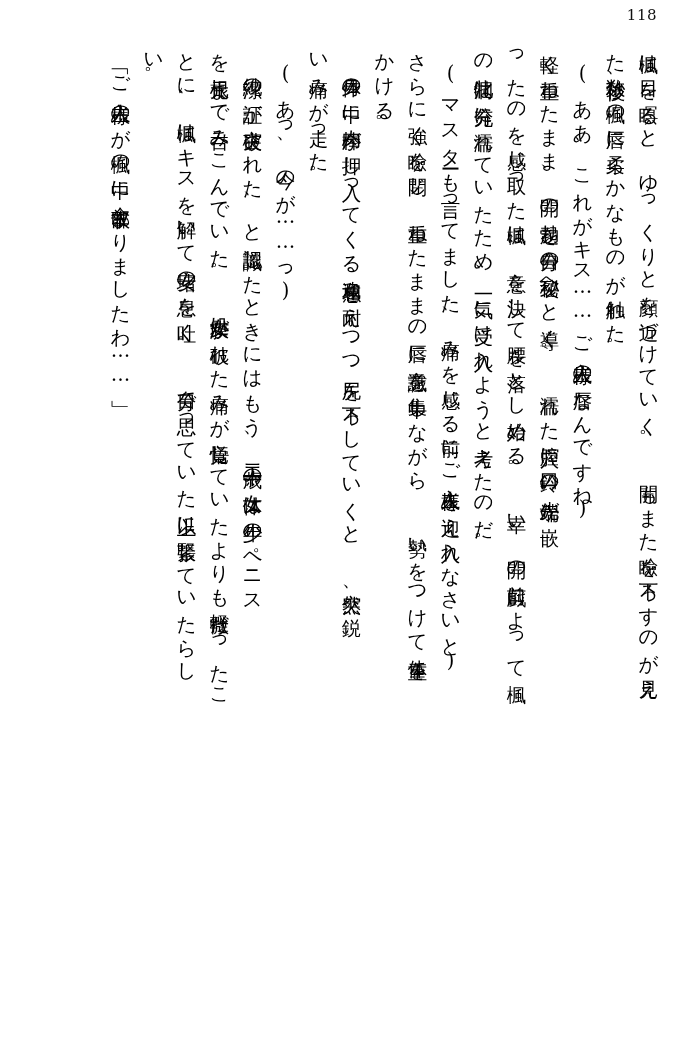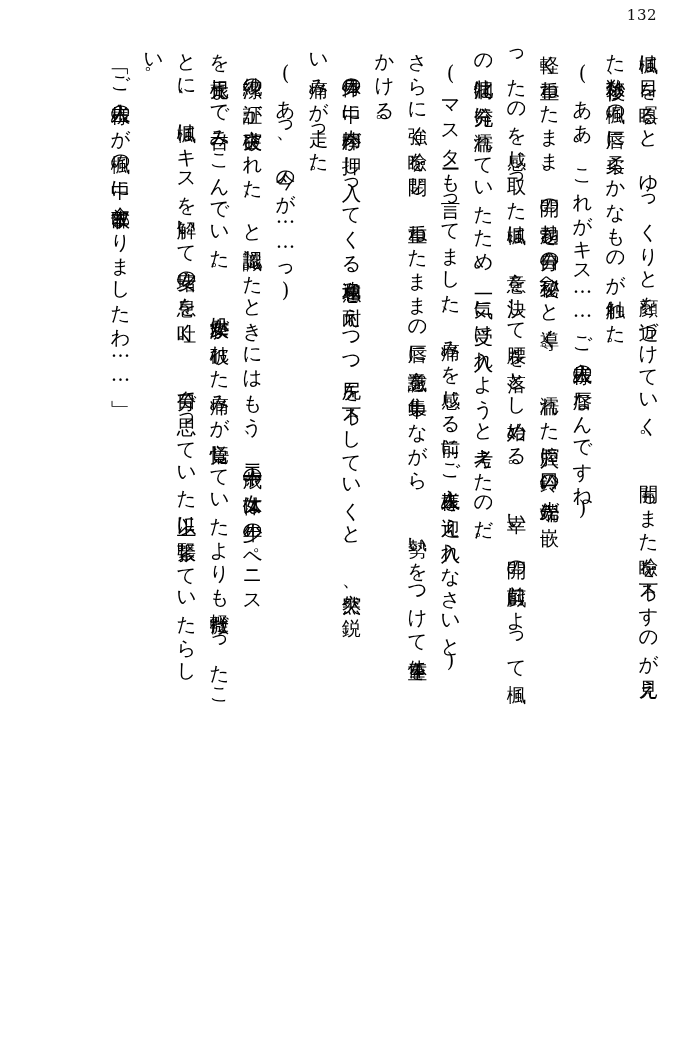--- a/index.html
+++ b/index.html
@@ -54,21 +54,21 @@
   }
   .vline.indent {
     padding-top: 22px;
   }
 </style>
 </head>
 <body>
 
 <div class="page">
 
-  <div class="page-number">132</div>
+  <div class="page-number">118</div>
 
   <div class="text-body">
     <div class="vline">楓は目を瞑ると、ゆっくりと顔を近づけていく。　開もまた瞼を下ろすのが見え</div>
     <div class="vline">た数秒後、楓の唇に柔らかなものが触れた。</div>
     <div class="vline indent">(ああ、これがキス……ご主人様の唇なんですね)</div>
     <div class="vline">軽く重ねたまま、開の勃起を自分の秘裂へと導く。　濡れた膣穴に鈴口の先端が嵌</div>
     <div class="vline">ったのを感じ取った楓は、意を決して腰を落とし始める。　幸い、開の前戯によって楓</div>
     <div class="vline">の牝洞は充分に濡れていたため、一気に受け入れようと考えたのだ。</div>
     <div class="vline indent">(マスターも言ってました、痛みを感じる前にご主人様を迎え入れなさいと)</div>
     <div class="vline">さらに強く瞼を閉じ、重ねたままの唇に意識を集中しながら、　勢いをつけて体重を</div>

